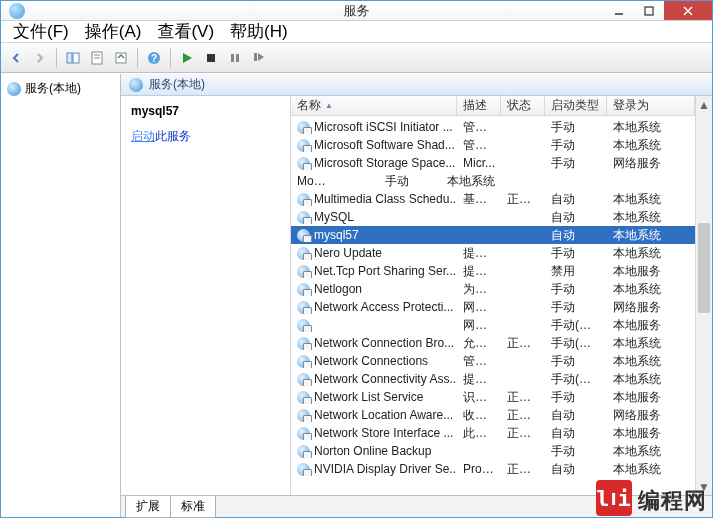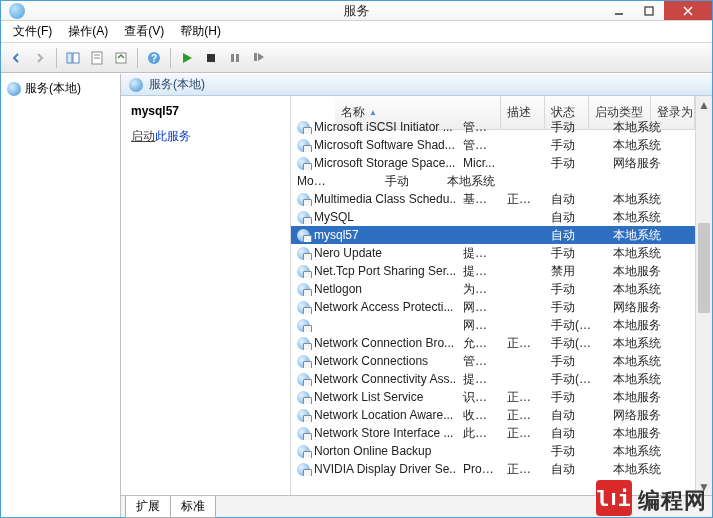--- a/index.html
+++ b/index.html
@@ -5,40 +5,40 @@
 * { margin:0; padding:0; box-sizing:border-box; font-family:"Microsoft YaHei","Segoe UI",Tahoma,sans-serif; }
 body { width:713px; height:518px; background:#fff; position:relative; overflow:hidden; font-size:12px; }
 .window { width:713px; height:518px; border:1px solid #4a9fd8; display:flex; flex-direction:column; background:#f0f0f0; }
 .titlebar { height:20px; background:linear-gradient(#fff,#f5f5f5); display:flex; align-items:center; position:relative; border-bottom:1px solid #d0d0d0; }
 .title-icon { width:16px; height:16px; margin-left:8px; border-radius:50%; background:radial-gradient(circle at 35% 35%,#bde4ff,#4a9fd8); }
 .title-text { position:absolute; left:50%; transform:translateX(-50%); color:#333; font-size:13px; }
 .winbtns { margin-left:auto; display:flex; height:100%; }
 .winbtn { width:30px; display:flex; align-items:center; justify-content:center; color:#555; cursor:pointer; }
 .winbtn.close { width:48px; background:#c84744; color:#fff; font-size:14px; }
 .winbtn svg { width:10px; height:10px; }
-.menubar { height:22px; background:#fff; border-bottom:1px solid #d8d8d8; display:flex; align-items:center; padding-left:6px; gap:4px; font-size:12px; }
+.menubar { height:22px; background:#fff; border-bottom:1px solid #d8d8d8; display:flex; align-items:center; padding-left:6px; gap:4px; font-size:17px; }
 .menuitem { padding:2px 6px; cursor:pointer; }
 .toolbar { height:30px; background:linear-gradient(#fdfdfd,#e8e8e8); border-bottom:1px solid #c0c0c0; display:flex; align-items:center; padding:0 4px; gap:2px; }
 .tbtn { width:22px; height:22px; display:flex; align-items:center; justify-content:center; cursor:pointer; border:1px solid transparent; border-radius:2px; }
 .tsep { width:1px; height:20px; background:#c0c0c0; margin:0 3px; }
 .body { flex:1; display:flex; background:#fff; border-top:1px solid #fff; min-height:0; }
 .leftpane { width:120px; border-right:1px solid #c0c0c0; background:#fff; padding:4px 2px; }
 .treeitem { display:flex; align-items:center; gap:4px; padding:2px 4px; font-size:12px; }
 .treeitem .ticon { width:14px; height:14px; border-radius:50%; background:radial-gradient(circle at 35% 35%,#d8efff,#3c8dd0); flex-shrink:0; }
 .rightpane { flex:1; display:flex; flex-direction:column; min-width:0; }
 .rhead { height:22px; background:linear-gradient(#f5f8fb,#dbe9f6); border-bottom:1px solid #b8cde2; display:flex; align-items:center; padding-left:8px; font-size:12px; color:#2a4a6a; gap:6px; }
 .rhead .ticon { width:14px; height:14px; border-radius:50%; background:radial-gradient(circle at 35% 35%,#d8efff,#3c8dd0); }
 .rcols { flex:1; display:flex; min-height:0; }
 .detailcol { width:170px; border-right:1px solid #d8d8d8; padding:8px 10px; font-size:12px; }
 .detailcol .svcname { font-weight:bold; margin-bottom:10px; }
 .detailcol .action { color:#0033cc; }
-.detailcol .action a { text-decoration:underline; cursor:pointer; color:#404040; }
+.detailcol .action a { text-decoration:underline; cursor:pointer; color:#3b82f6; }
 .listwrap { flex:1; display:flex; min-width:0; }
 .listcol { flex:1; overflow:hidden; position:relative; }
-.listhdr { height:34px; display:flex; border-bottom:1px solid #d8d8d8; background:linear-gradient(#fdfdfd,#efefef); font-size:12px; color:#333;margin-left:44px; }
+.listhdr { height:20px; display:flex; border-bottom:1px solid #d8d8d8; background:linear-gradient(#fdfdfd,#efefef); font-size:12px; color:#333; }
 .listhdr .hc { border-right:1px solid #d8d8d8; padding:3px 6px; display:flex; align-items:center; gap:4px; overflow:hidden; white-space:nowrap; }
 .hc.name { flex:0 0 166px; }
 .hc.desc { flex:0 0 44px; }
 .hc.stat { flex:0 0 44px; }
 .hc.start{ flex:0 0 62px; }
 .hc.logon{ flex:1; }
 .sort-arrow { font-size:8px; color:#5a8ac0; }
 .rows { position:absolute; top:22px; left:0; right:0; bottom:0; overflow:hidden; }
 .row { height:18px; display:flex; align-items:center; font-size:12px; color:#222; white-space:nowrap; }
 .row.sel { background:#2f6fc2; color:#fff; }

